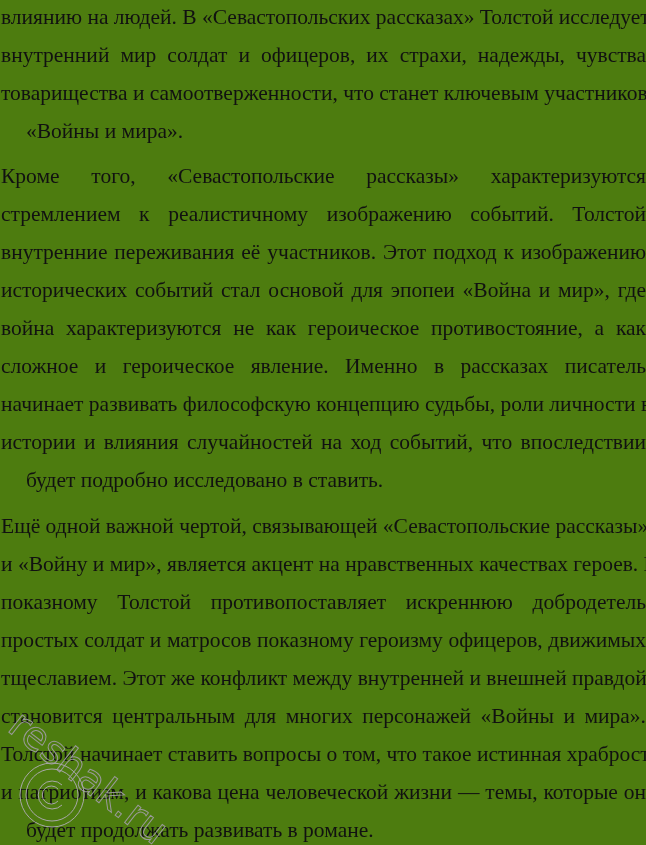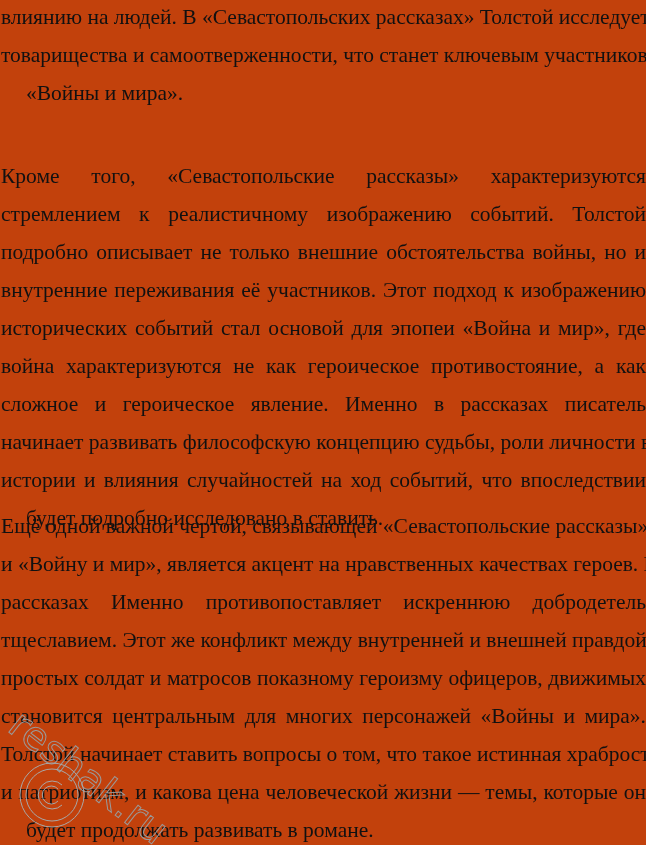--- a/index.html
+++ b/index.html
@@ -12,21 +12,21 @@
       height: 845px;
       overflow: hidden;
       position: relative;
     }
     .page {
       position: absolute;
       left: 0;
       top: 0;
       width: 646px;
       height: 845px;
-      background: #c2410c;
+      background: #4d7c0f;
       color: #111111;
       font-family: "Liberation Serif", "DejaVu Serif", serif;
       font-size: 21.5px;
     }
     .para {
       position: relative;
       margin: 0;
       padding: 0;
     }
     .line {
@@ -56,43 +56,43 @@
       pointer-events: none;
     }
   </style>
 </head>
 <body>
 
 <div class="page">
 
   <div class="para p1">
     <span class="line">влиянию на людей. В «Севастопольских рассказах» Толстой исследует</span>
+    <span class="line">внутренний мир солдат и офицеров, их страхи, надежды, чувства</span>
     <span class="line">товарищества и самоотверженности, что станет ключевым участников</span>
     <span class="line last">«Войны и мира».</span>
   </div>
 
   <div class="para p2">
     <span class="line">Кроме того, «Севастопольские рассказы» характеризуются</span>
     <span class="line">стремлением к реалистичному изображению событий. Толстой</span>
-    <span class="line">подробно описывает не только внешние обстоятельства войны, но и</span>
     <span class="line">внутренние переживания её участников. Этот подход к изображению</span>
     <span class="line">исторических событий стал основой для эпопеи «Война и мир», где</span>
     <span class="line">война характеризуются не как героическое противостояние, а как</span>
     <span class="line">сложное и героическое явление. Именно в рассказах писатель</span>
     <span class="line">начинает развивать философскую концепцию судьбы, роли личности в</span>
     <span class="line">истории и влияния случайностей на ход событий, что впоследствии</span>
     <span class="line last">будет подробно исследовано в ставить.</span>
   </div>
 
   <div class="para p3">
     <span class="line">Ещё одной важной чертой, связывающей «Севастопольские рассказы»</span>
     <span class="line">и «Войну и мир», является акцент на нравственных качествах героев. В</span>
-    <span class="line">рассказах Именно противопоставляет искреннюю добродетель</span>
+    <span class="line">показному Толстой противопоставляет искреннюю добродетель</span>
+    <span class="line">простых солдат и матросов показному героизму офицеров, движимых</span>
     <span class="line">тщеславием. Этот же конфликт между внутренней и внешней правдой</span>
-    <span class="line">простых солдат и матросов показному героизму офицеров, движимых</span>
     <span class="line">становится центральным для многих персонажей «Войны и мира».</span>
     <span class="line">Толстой начинает ставить вопросы о том, что такое истинная храбрость</span>
     <span class="line">и патриотизм, и какова цена человеческой жизни — темы, которые он</span>
     <span class="line last">будет продолжать развивать в романе.</span>
   </div>
 
   <div class="watermark">
     <svg width="200" height="155" viewBox="0 0 200 155" xmlns="http://www.w3.org/2000/svg">
       <g transform="translate(6,40) rotate(38)" fill="none" stroke="#9a9a9a" stroke-width="1">
         <text x="0" y="0" font-family="DejaVu Sans, sans-serif" font-size="40" fill="none" stroke="#9a9a9a" stroke-width="1">reshak.ru</text>

